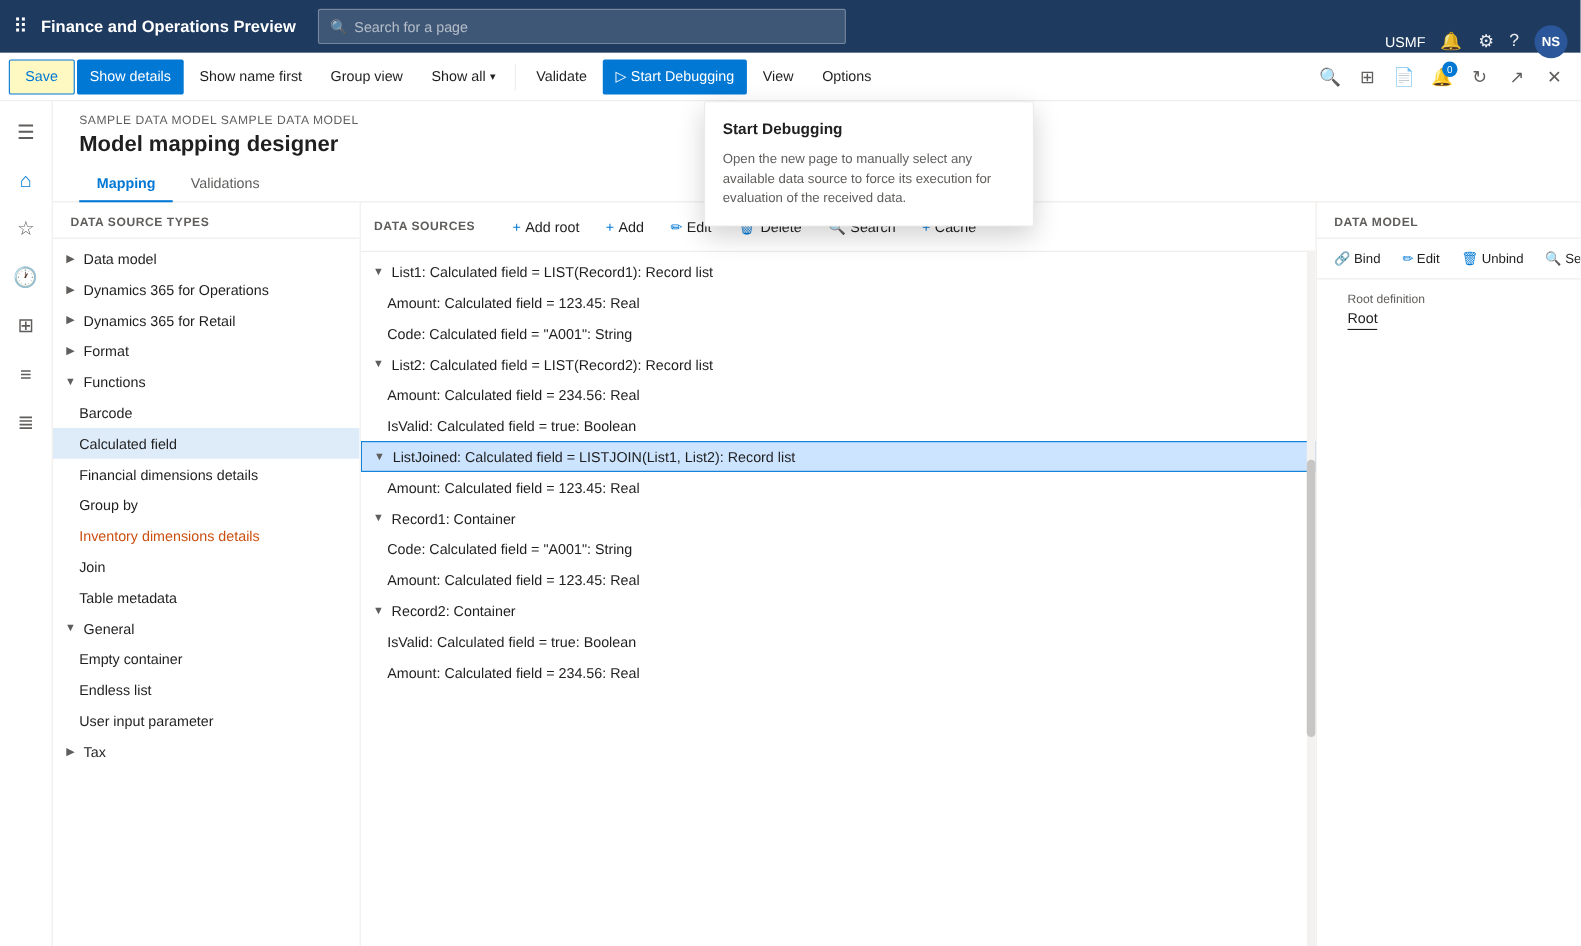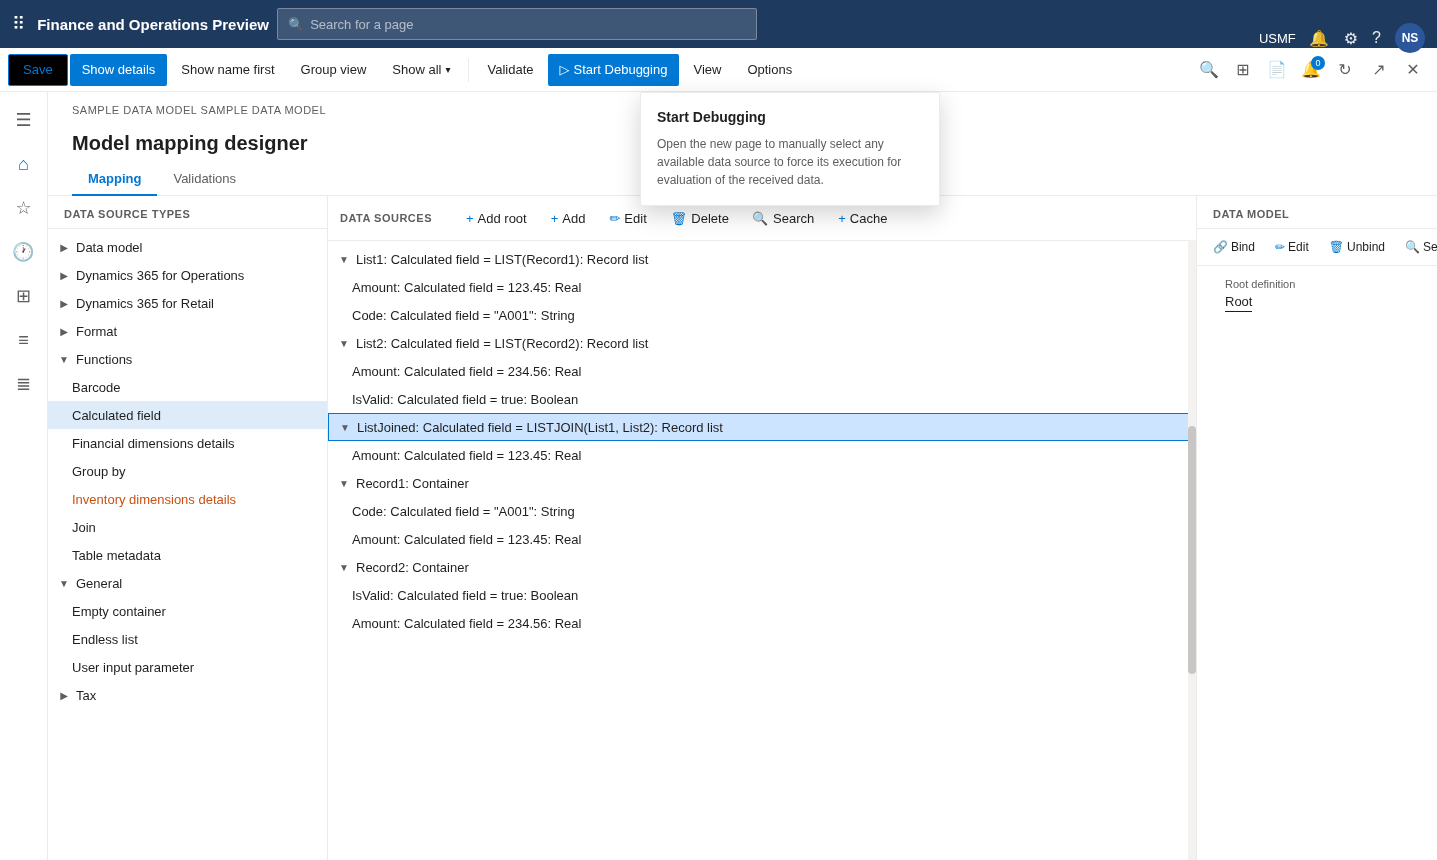--- a/index.html
+++ b/index.html
@@ -18,21 +18,21 @@
       color: white;
       font-size: 18px;
       cursor: pointer;
       margin-right: 4px;
     }
     .top-bar-title {
       color: white;
       font-size: 15px;
       font-weight: 600;
       flex: 0 0 auto;
-      margin-right: 0;
+      margin-right: 12px;
     }
     .top-bar-search {
       flex: 1;
       max-width: 480px;
       height: 32px;
       background: rgba(255,255,255,0.15);
       border: 1px solid rgba(255,255,255,0.3);
       border-radius: 2px;
       display: flex;
       align-items: center;
@@ -102,21 +102,21 @@
       color: white;
     }
     .toolbar-btn.primary {
       background: #0078d4;
       color: white;
     }
     .toolbar-save {
       height: 32px;
       padding: 0 14px;
       border: 1px solid #0078d4;
-      background: #000000;
+      background: #fef9c3;
       color: #0078d4;
       font-size: 13px;
       cursor: pointer;
       border-radius: 2px;
       display: flex; align-items: center; gap: 4px;
     }
     .toolbar-sep {
       width: 1px;
       height: 24px;
       background: #edebe9;
@@ -190,21 +190,21 @@
     .page-header {
       background: #fff;
       padding: 12px 24px 0 24px;
       border-bottom: 1px solid #edebe9;
     }
     .breadcrumb {
       font-size: 11px;
       color: #605e5c;
       text-transform: uppercase;
       letter-spacing: 0.5px;
-      margin-bottom: 16px;
+      margin-bottom: 4px;
     }
     .page-title {
       font-size: 20px;
       font-weight: 600;
       color: #1f1f1f;
       margin-bottom: 8px;
     }
     .page-tabs {
       display: flex;
       gap: 0;

